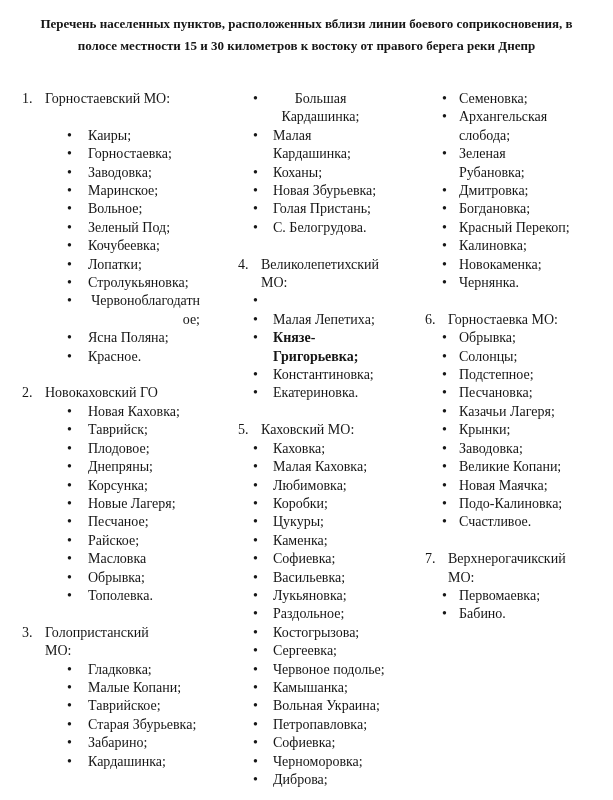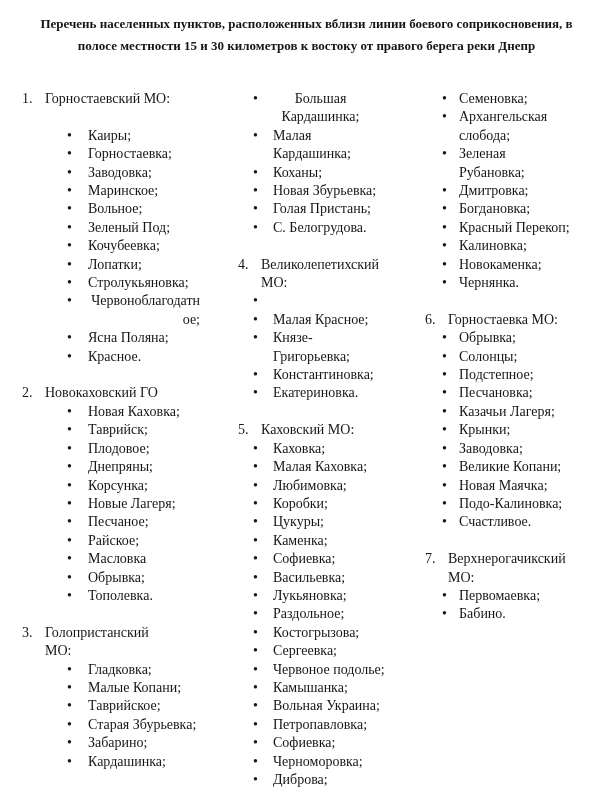--- a/index.html
+++ b/index.html
@@ -203,25 +203,25 @@
         <div class="hrow gap-above">
           <span class="num">4.</span>
           <span class="htext" style="max-width: 125px;">Великолепетихский МО:</span>
         </div>
         <ul class="items">
           <li>
             <span class="bullet">•</span>
           </li>
           <li>
             <span class="bullet">•</span>
-            <span class="itext">Малая Красное;</span>
-          </li>
-          <li>
-            <span class="bullet">•</span>
-            <span class="itext" style="max-width: 95px;">Князе-Григорьевка;</span>
+            <span class="itext">Малая Лепетиха;</span>
+          </li>
+          <li>
+            <span class="bullet">•</span>
+            <span class="itext" style="max-width: 95px; font-weight: bold;">Князе-Григорьевка;</span>
           </li>
           <li>
             <span class="bullet">•</span>
             <span class="itext">Константиновка;</span>
           </li>
           <li>
             <span class="bullet">•</span>
             <span class="itext">Екатериновка.</span>
           </li>
         </ul>

